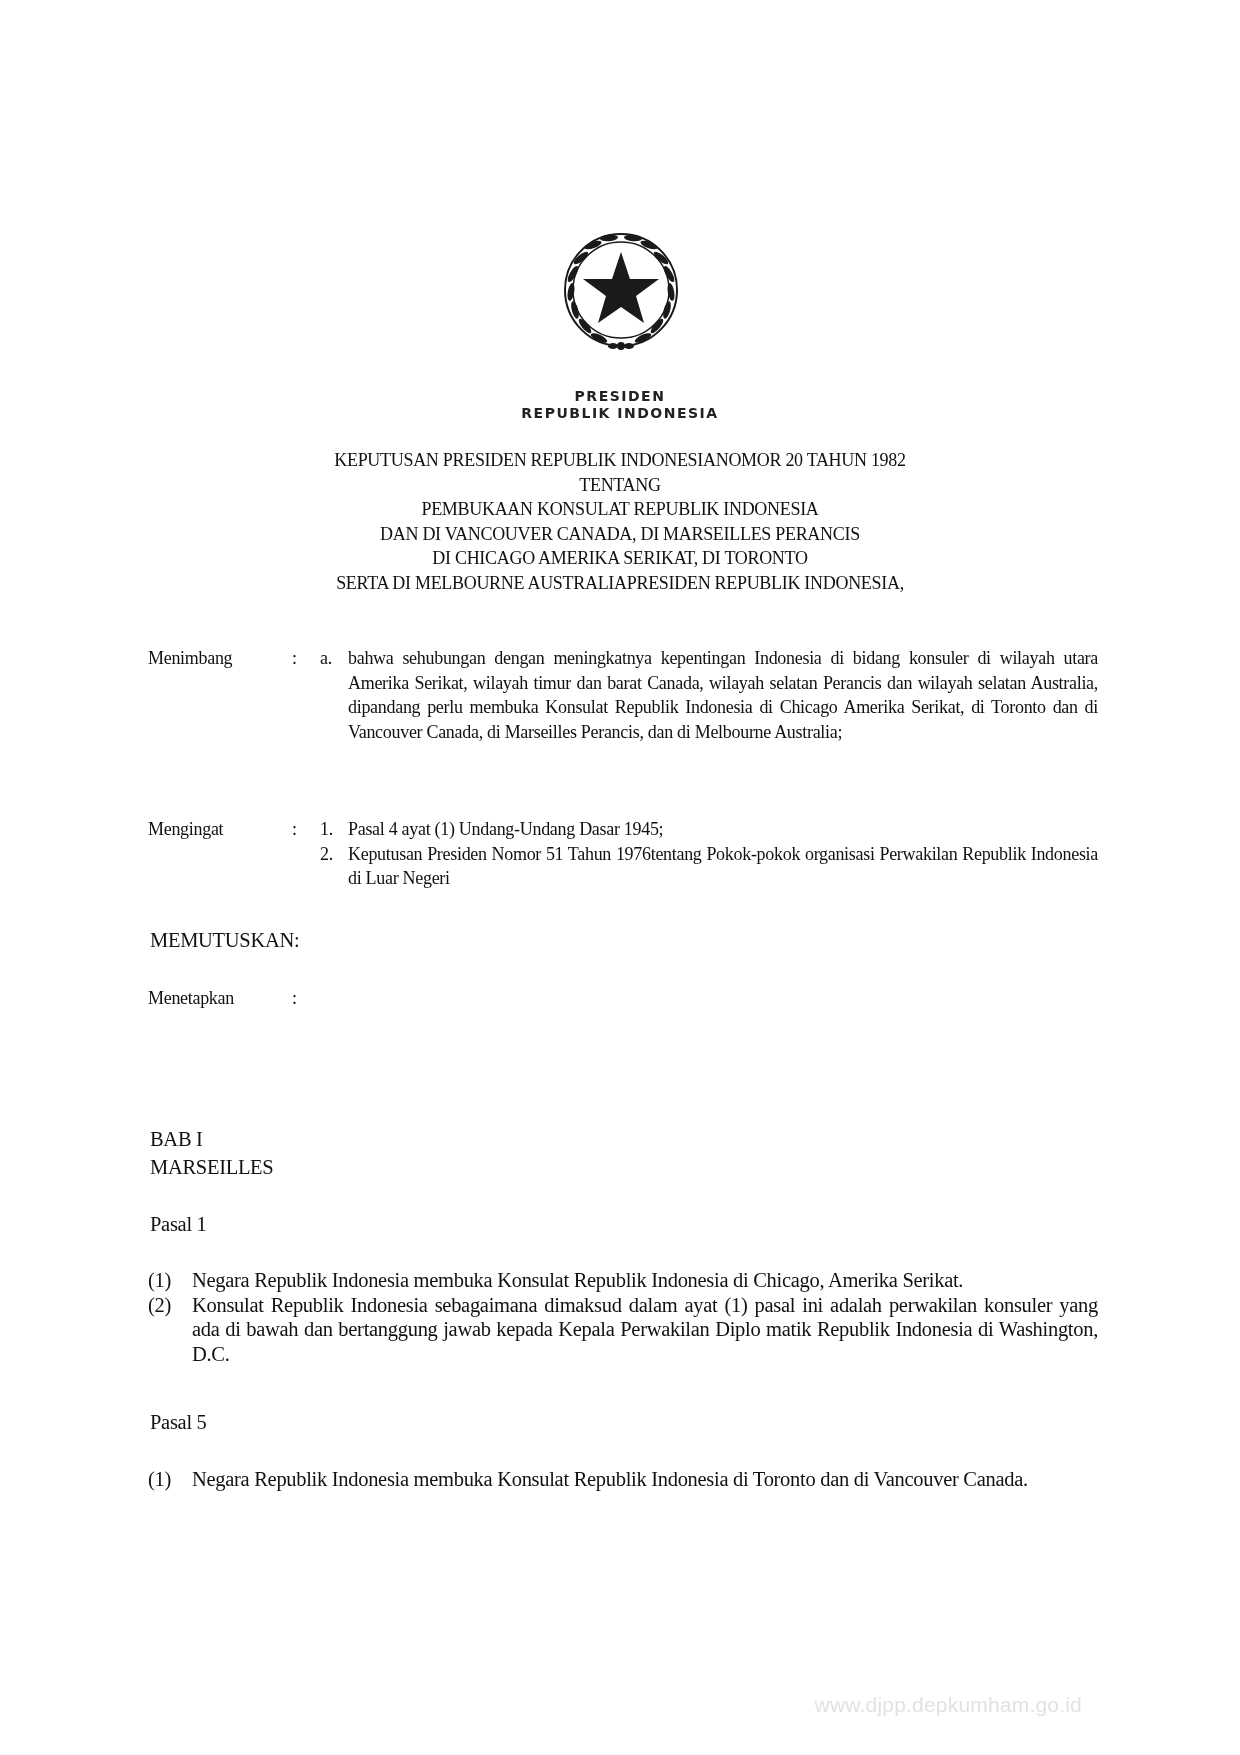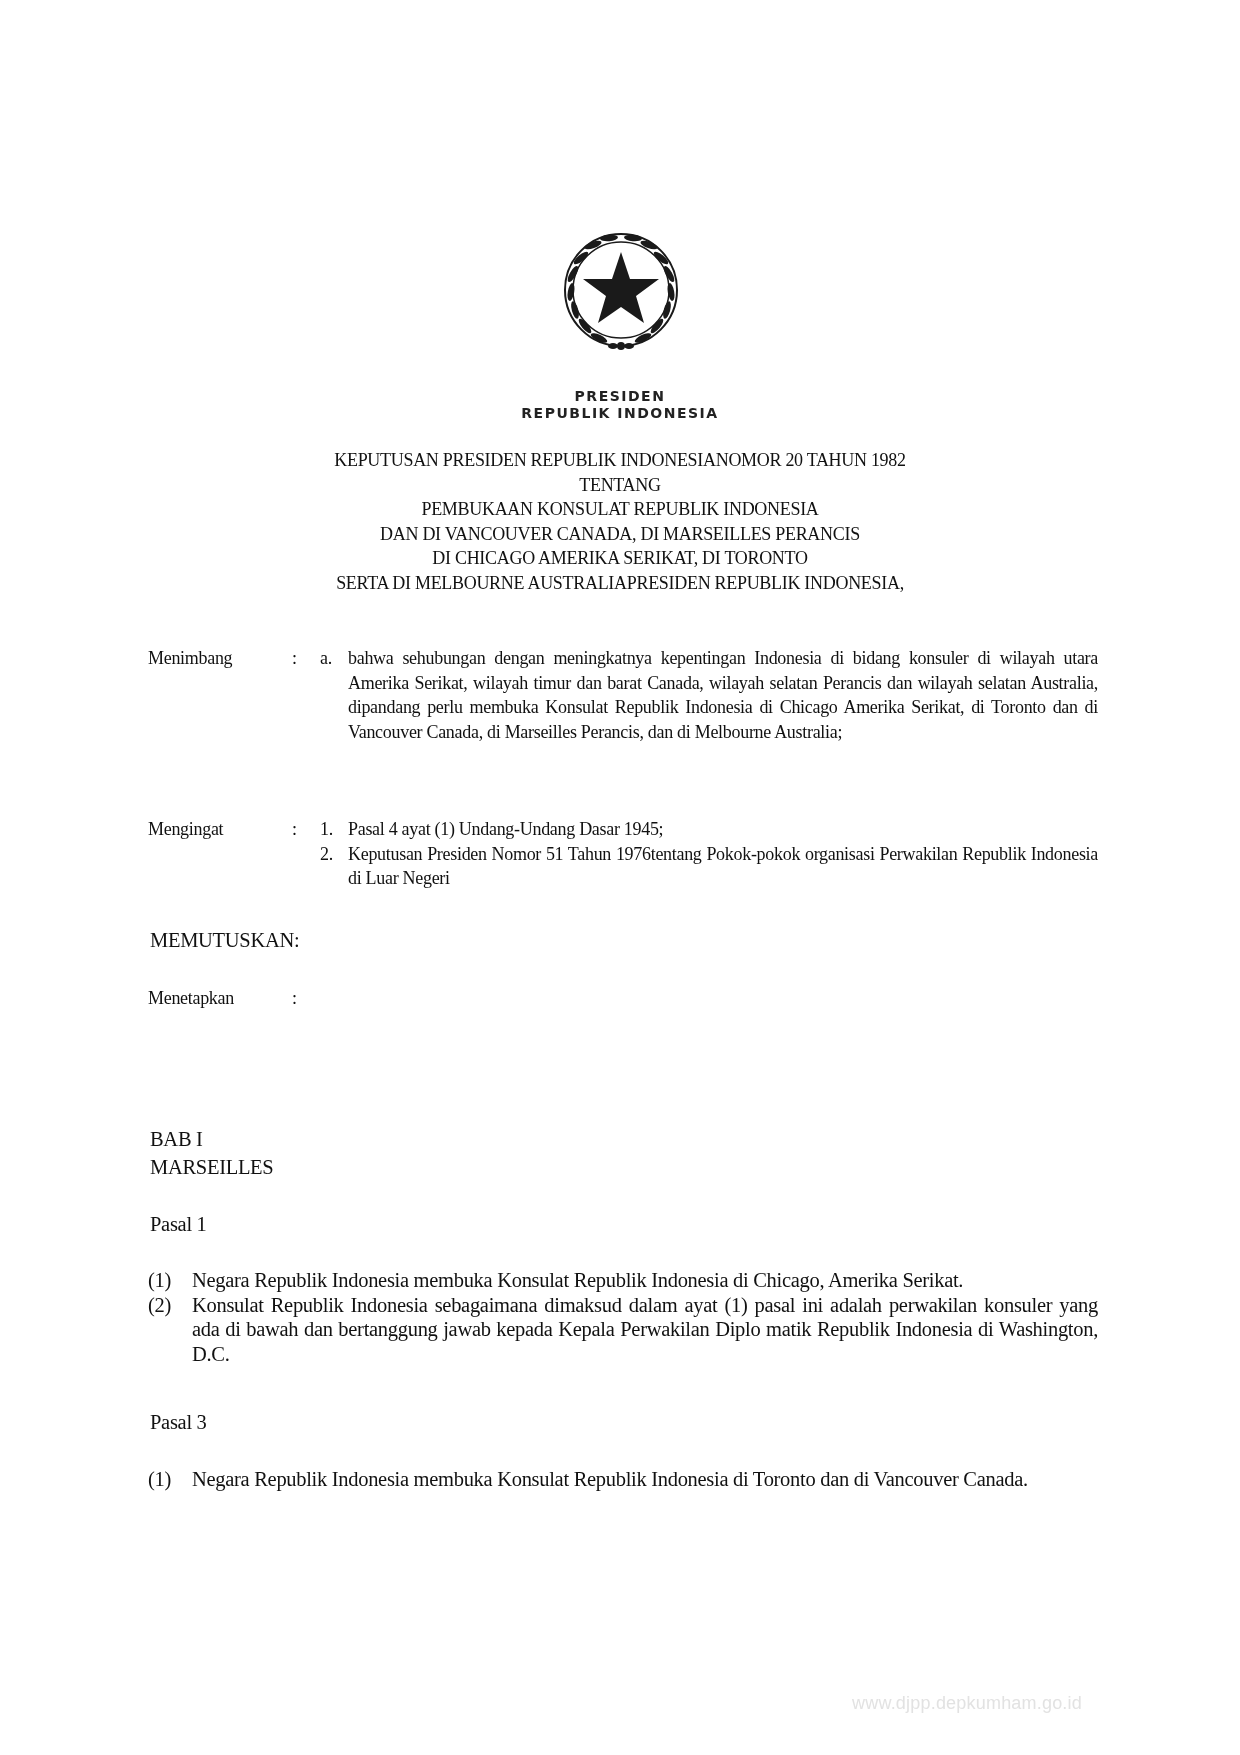--- a/index.html
+++ b/index.html
@@ -127,21 +127,21 @@
       display: block;
       margin-left: 44px;
       text-align: justify;
     }
 
     .watermark {
       position: absolute;
       right: 158px;
       top: 1693px;
       font-family: "Liberation Sans", "DejaVu Sans", sans-serif;
-      font-size: 18px;
+      font-size: 21px;
       color: #e2e2e2;
       letter-spacing: 0.2px;
     }
   </style>
 </head>
 <body>
 
 <div class="page">
 
   <div class="emblem">
@@ -233,21 +233,21 @@
     <div class="ayat">
       <span class="num">(1)</span>
       <span class="text">Negara Republik Indonesia membuka Konsulat Republik Indonesia di Chicago, Amerika Serikat.</span>
     </div>
     <div class="ayat">
       <span class="num">(2)</span>
       <span class="text">Konsulat Republik Indonesia sebagaimana dimaksud dalam ayat (1) pasal ini adalah perwakilan konsuler yang ada di bawah dan bertanggung jawab kepada Kepala Perwakilan Diplo matik Republik Indonesia di Washington, D.C.</span>
     </div>
   </div>
 
-  <div class="center-heading" style="top:1410px;">Pasal 3</div>
+  <div class="center-heading" style="top:1410px;">Pasal 5</div>
   <div class="ayat-list" style="top:1467px;">
     <div class="ayat">
       <span class="num">(1)</span>
       <span class="text">Negara Republik Indonesia membuka Konsulat Republik Indonesia di Toronto dan di Vancouver Canada.</span>
     </div>
   </div>
 
   <div class="watermark">www.djpp.depkumham.go.id</div>
 
 </div>

